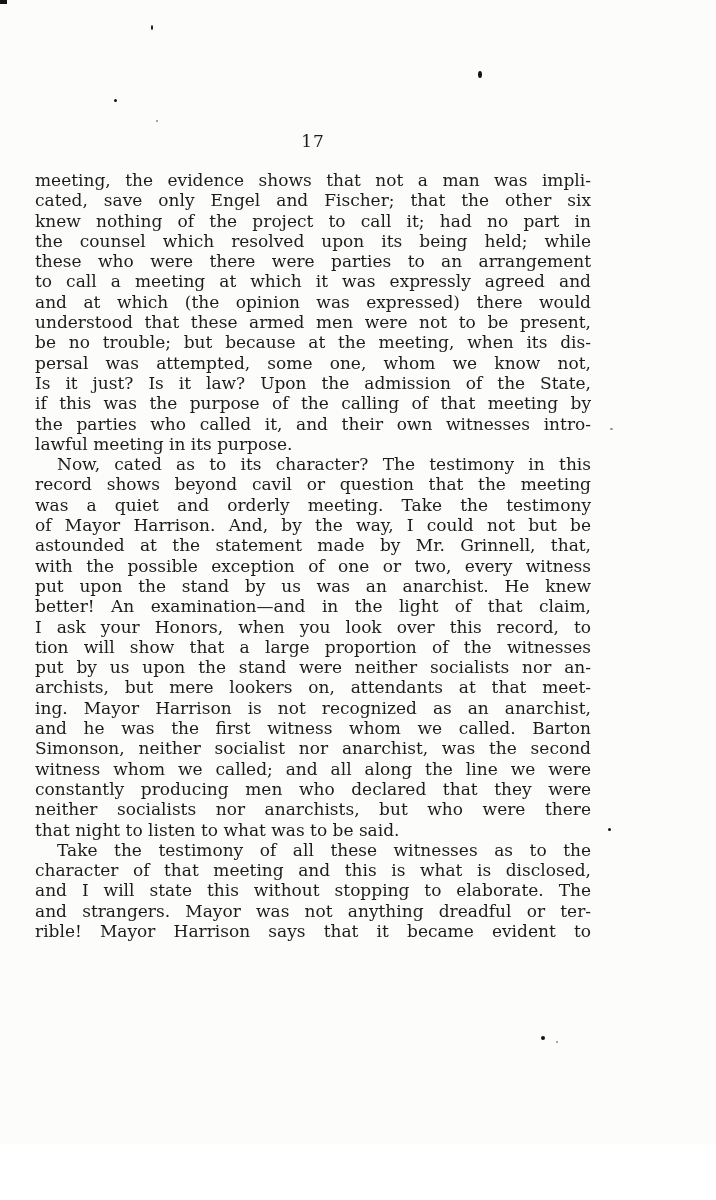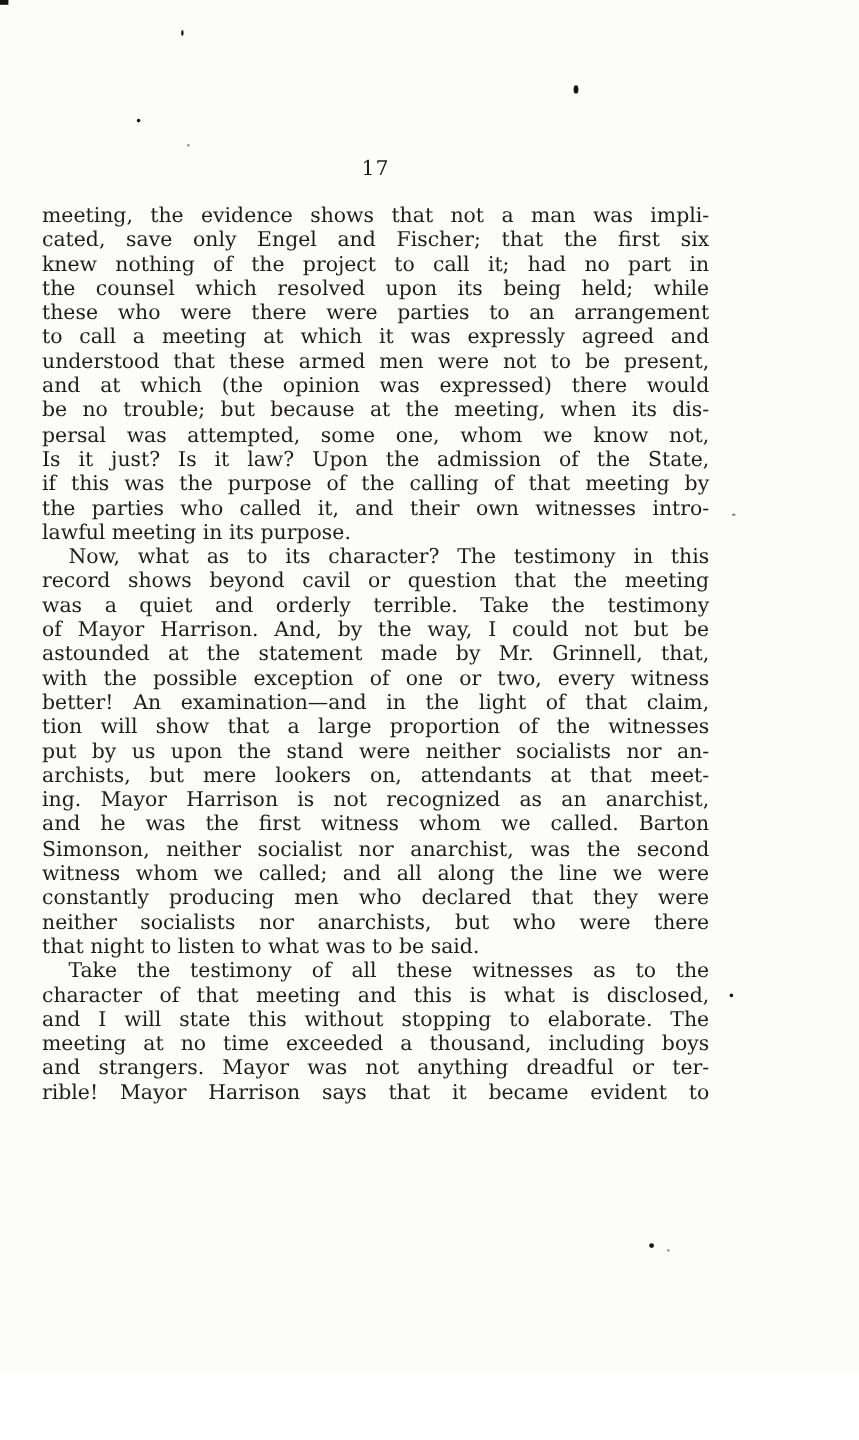--- a/index.html
+++ b/index.html
@@ -55,58 +55,59 @@
 </head>
 <body>
 
 <div class="paper">
 
   <div class="page-number">17</div>
 
   <div class="text-block">
       <div class="paragraph">
         <div class="line">meeting, the evidence shows that not a man was impli-</div>
-        <div class="line">cated, save only Engel and Fischer; that the first six</div>
+        <div class="line">cated, save only Engel and Fischer; that the other six</div>
         <div class="line">knew nothing of the project to call it; had no part in</div>
         <div class="line">the counsel which resolved upon its being held; while</div>
         <div class="line">these who were there were parties to an arrangement</div>
         <div class="line">to call a meeting at which it was expressly agreed and</div>
+        <div class="line">and at which (the opinion was expressed) there would</div>
         <div class="line">understood that these armed men were not to be present,</div>
-        <div class="line">and at which (the opinion was expressed) there would</div>
         <div class="line">be no trouble; but because at the meeting, when its dis-</div>
         <div class="line">persal was attempted, some one, whom we know not,</div>
         <div class="line">Is it just? Is it law? Upon the admission of the State,</div>
         <div class="line">if this was the purpose of the calling of that meeting by</div>
         <div class="line">the parties who called it, and their own witnesses intro-</div>
         <div class="line no-justify">lawful meeting in its purpose.</div>
       </div>
       <div class="paragraph">
-        <div class="line indent">Now, what as to its character? The testimony in this</div>
+        <div class="line indent">Now, cated as to its character? The testimony in this</div>
         <div class="line">record shows beyond cavil or question that the meeting</div>
-        <div class="line">was a quiet and orderly terrible. Take the testimony</div>
+        <div class="line">was a quiet and orderly meeting. Take the testimony</div>
         <div class="line">of Mayor Harrison. And, by the way, I could not but be</div>
         <div class="line">astounded at the statement made by Mr. Grinnell, that,</div>
         <div class="line">with the possible exception of one or two, every witness</div>
+        <div class="line">put upon the stand by us was an anarchist. He knew</div>
         <div class="line">better! An examination—and in the light of that claim,</div>
+        <div class="line">I ask your Honors, when you look over this record, to</div>
         <div class="line">tion will show that a large proportion of the witnesses</div>
         <div class="line">put by us upon the stand were neither socialists nor an-</div>
         <div class="line">archists, but mere lookers on, attendants at that meet-</div>
         <div class="line">ing. Mayor Harrison is not recognized as an anarchist,</div>
         <div class="line">and he was the first witness whom we called. Barton</div>
         <div class="line">Simonson, neither socialist nor anarchist, was the second</div>
         <div class="line">witness whom we called; and all along the line we were</div>
         <div class="line">constantly producing men who declared that they were</div>
         <div class="line">neither socialists nor anarchists, but who were there</div>
         <div class="line no-justify">that night to listen to what was to be said.</div>
       </div>
       <div class="paragraph">
         <div class="line indent">Take the testimony of all these witnesses as to the</div>
         <div class="line">character of that meeting and this is what is disclosed,</div>
         <div class="line">and I will state this without stopping to elaborate. The</div>
-        <div class="line">meeting at no time exceeded a thousand, including boys</div>
         <div class="line">and strangers. Mayor was not anything dreadful or ter-</div>
         <div class="line">rible! Mayor Harrison says that it became evident to</div>
       </div>
     </div>
 
   <div class="speck corner" style="left:0; top:0; width:7px; height:4px;"></div>
   <div class="speck" style="left:151px; top:25px; width:2px; height:5px;"></div>
   <div class="speck" style="left:478px; top:71px; width:4px; height:7px;"></div>
   <div class="speck" style="left:114px; top:99px; width:3px; height:3px;"></div>
   <div class="speck faint" style="left:156px; top:120px; width:2px; height:2px;"></div>

